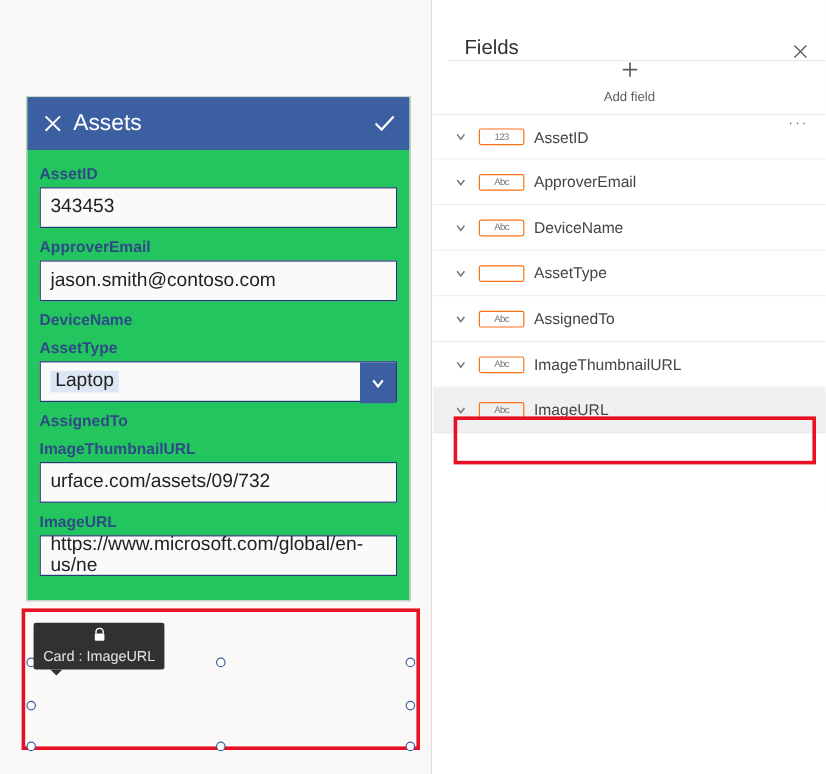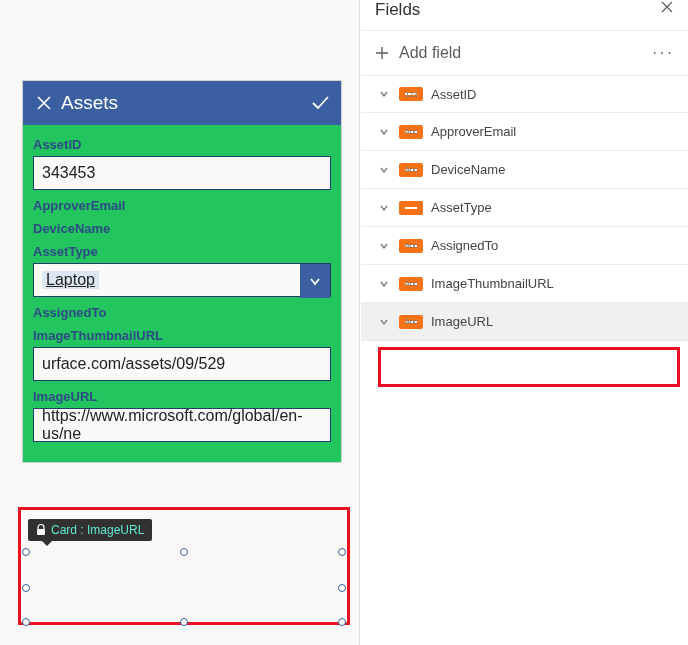--- a/index.html
+++ b/index.html
@@ -51,21 +51,21 @@
   .field-input {
     border: 1px solid #1f3b70;
     background: #fafafa;
     height: 34px;
     display: flex;
     align-items: center;
     padding: 0 8px;
     font-size: 16px;
     color: #222;
   }
-  .select-wrap { position: relative; text-decoration: underline; }
+  .select-wrap { position: relative; }
   .select-chevron {
     position: absolute;
     right: 0; top: 0;
     width: 30px; height: 34px;
     background: #3b5fa1;
     display: flex; align-items: center; justify-content: center;
   }
   .select-val { background: #dde6f5; padding: 0 4px; }
   
   .sel-box {
@@ -73,26 +73,27 @@
     border: 3px solid #e81123;
     pointer-events: none;
   }
   .sel-box.left  { left: 18px; top: 507px; width: 332px; height: 118px; }
   .sel-box.right { left: 378px; top: 347px; width: 302px; height: 40px; }
   
   .tooltip {
     position: absolute;
     left: 28px; top: 519px;
     background: #323130;
-    color: #5eead4;
+    color: #e5e5e5;
     font-size: 12px;
     padding: 4px 8px;
     border-radius: 2px;
     display: flex; align-items: center; gap: 5px;
     z-index: 5;
+    flex-direction: column;
   }
   .tooltip::after {
     content: "";
     position: absolute;
     left: 14px; bottom: -5px;
     border: 5px solid transparent;
     border-top-color: #323130;
     border-bottom: 0;
   }
   
@@ -105,52 +106,54 @@
     z-index: 4;
   }
   
   .panel {
     position: absolute;
     left: 361px; top: 0;
     width: 327px; height: 645px;
     background: #fff;
   }
   .panel-hdr {
-    height: 31px;
-    display: flex; align-items: flex-start;
+    height: 51px;
+    display: flex; align-items: flex-end;
     padding: 0 14px;
     font-size: 17px;
     color: #323130;
     border-bottom: 1px solid #edebe9;
+    margin-left: 12px;
   }
   .panel-hdr .spacer { flex: 1; }
   .addrow {
     height: 44px;
     display: flex; align-items: center;
     padding: 0 14px;
     color: #605e5c;
-    font-size: 16px;
+    font-size: 11px;
     gap: 10px;
+    flex-direction: column;
   }
   .addrow .dots { margin-left: auto; color: #605e5c; letter-spacing: 2px; }
   .field-item {
     height: 38px;
     border-bottom: 1px solid #edebe9;
     display: flex; align-items: center;
     padding: 0 10px 0 18px;
     gap: 8px;
     color: #444;
     background: #fff;
   }
   .field-item.sel { background: #f0f0f0; }
   .field-item:first-of-type { border-top: 1px solid #edebe9; }
   .chev { width: 12px; color: #797775; display:flex; }
   .type-badge {
-    width: 24px; height: 14px;
-    border: 6px solid #f97316;
+    width: 38px; height: 14px;
+    border: 1px solid #f97316;
     border-radius: 2px;
     display: flex; align-items: center; justify-content: center;
     font-size: 8px; color: #797775;
     letter-spacing: -0.5px;
   }
   .type-badge.grid {
     display: grid;
     grid-template-columns: 1fr 1fr;
     grid-template-rows: 1fr 1fr;
     padding: 1px; gap: 1px;
@@ -177,41 +180,42 @@
         </svg>
     </span>
   </div>
   <div class="form-body" id="form-body">
       <div class="field-block">
         <div class="field-label">AssetID</div>
         <div class="field-input">343453</div>
       </div>
       <div class="field-block">
         <div class="field-label">ApproverEmail</div>
+        <div class="field-input">jason.smith@contoso.com</div>
       </div>
       <div class="field-block">
         <div class="field-label">DeviceName</div>
       </div>
       <div class="field-block">
         <div class="field-label">AssetType</div>
         <div class="field-input select-wrap">
           <span class="select-val">Laptop</span>
           <span class="select-chevron">
             <svg width="14" height="14" viewBox="0 0 14 14">
               <path d="M3 5 L7 10 L11 5" stroke="#fff" stroke-width="1.8" fill="none"></path>
             </svg>
           </span>
         </div>
       </div>
       <div class="field-block">
         <div class="field-label">AssignedTo</div>
       </div>
       <div class="field-block">
         <div class="field-label">ImageThumbnailURL</div>
-        <div class="field-input">urface.com/assets/09/529</div>
+        <div class="field-input">urface.com/assets/09/732</div>
       </div>
       <div class="field-block">
         <div class="field-label">ImageURL</div>
         <div class="field-input">https://www.microsoft.com/global/en-us/ne</div>
       </div>
     </div>
 </div>
 
 <div class="tooltip">
   <span>

